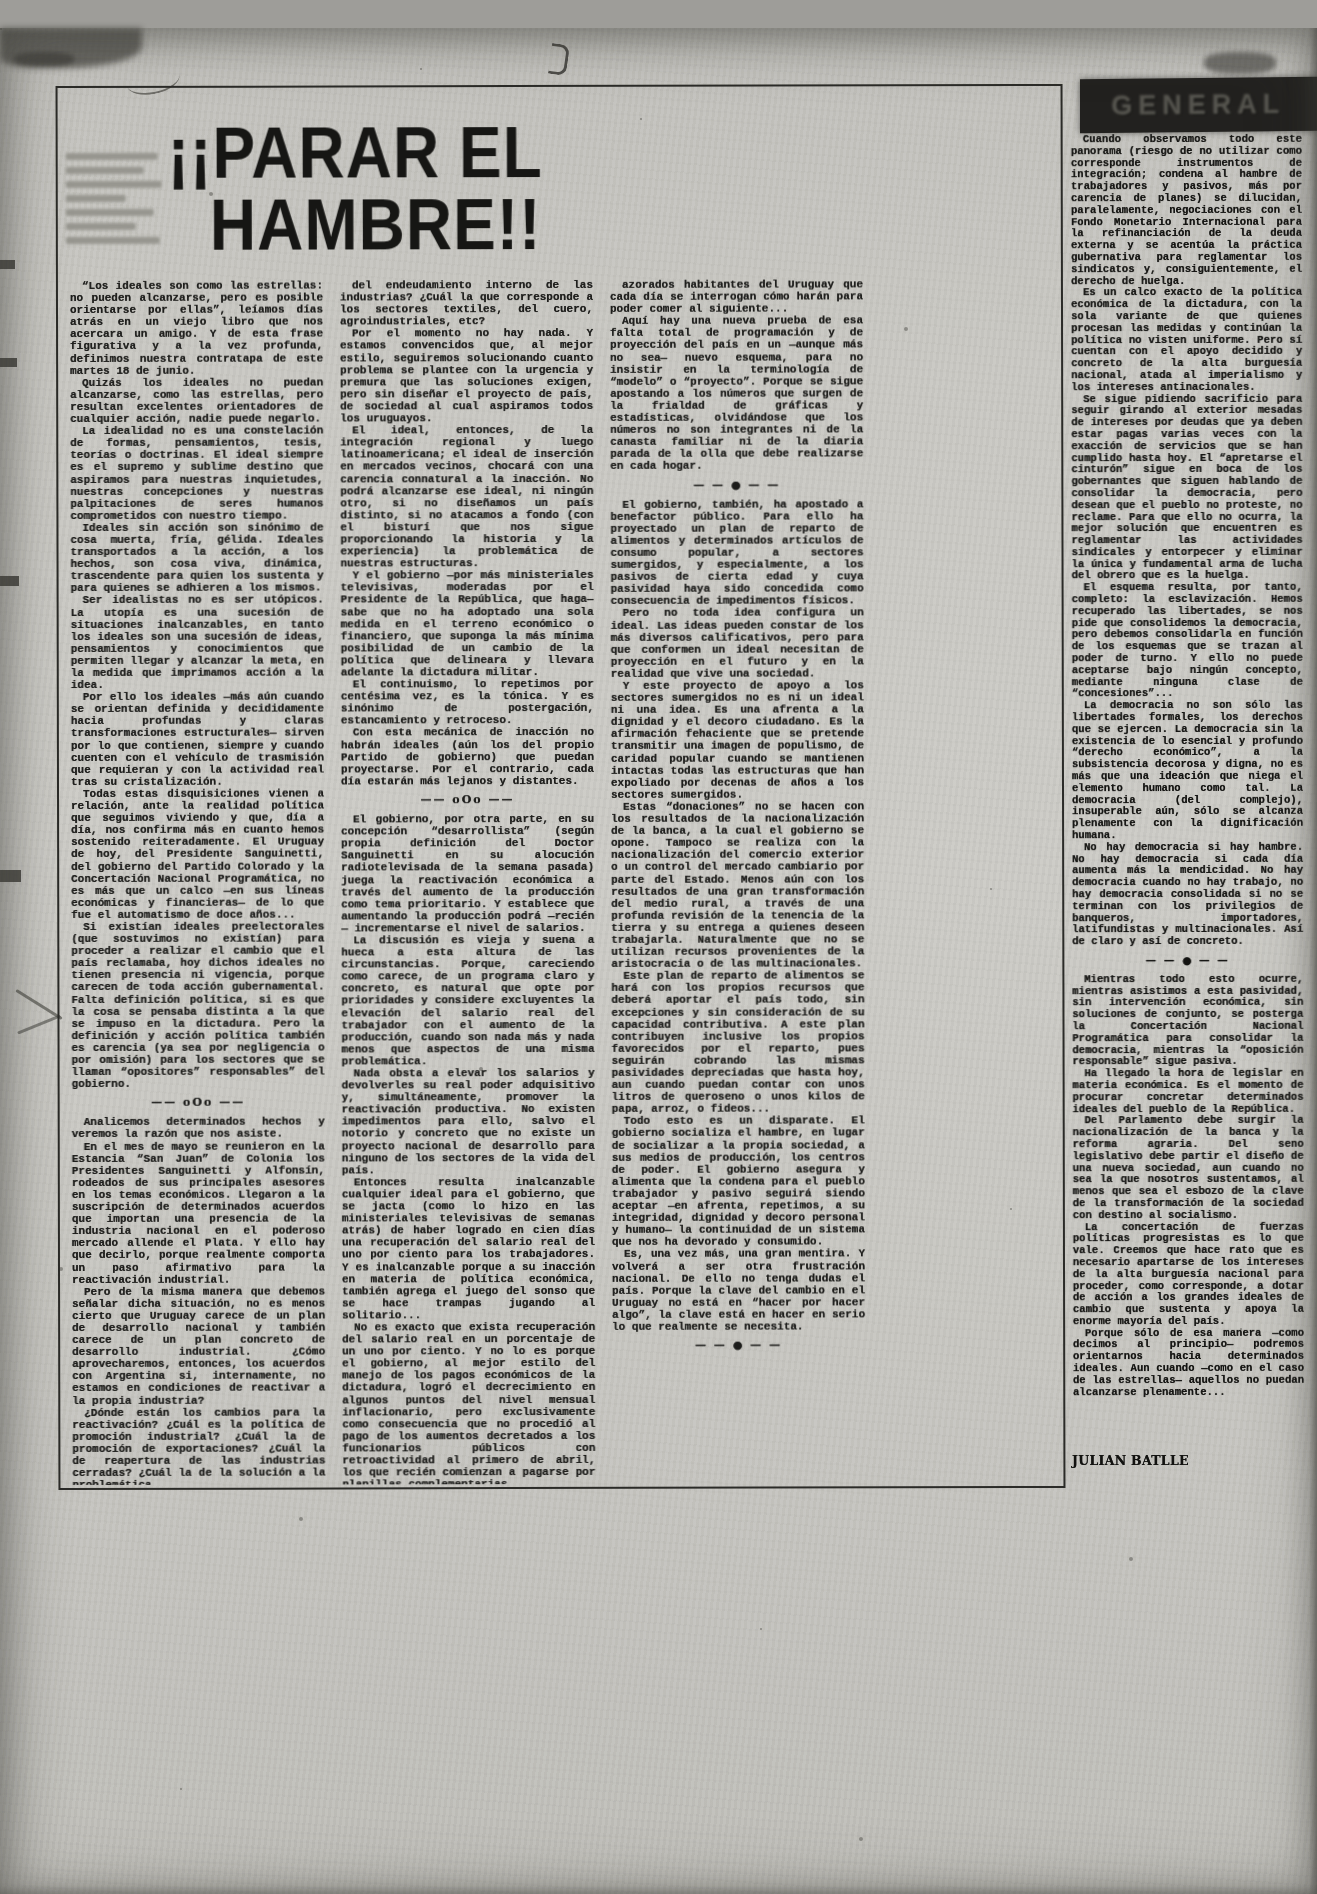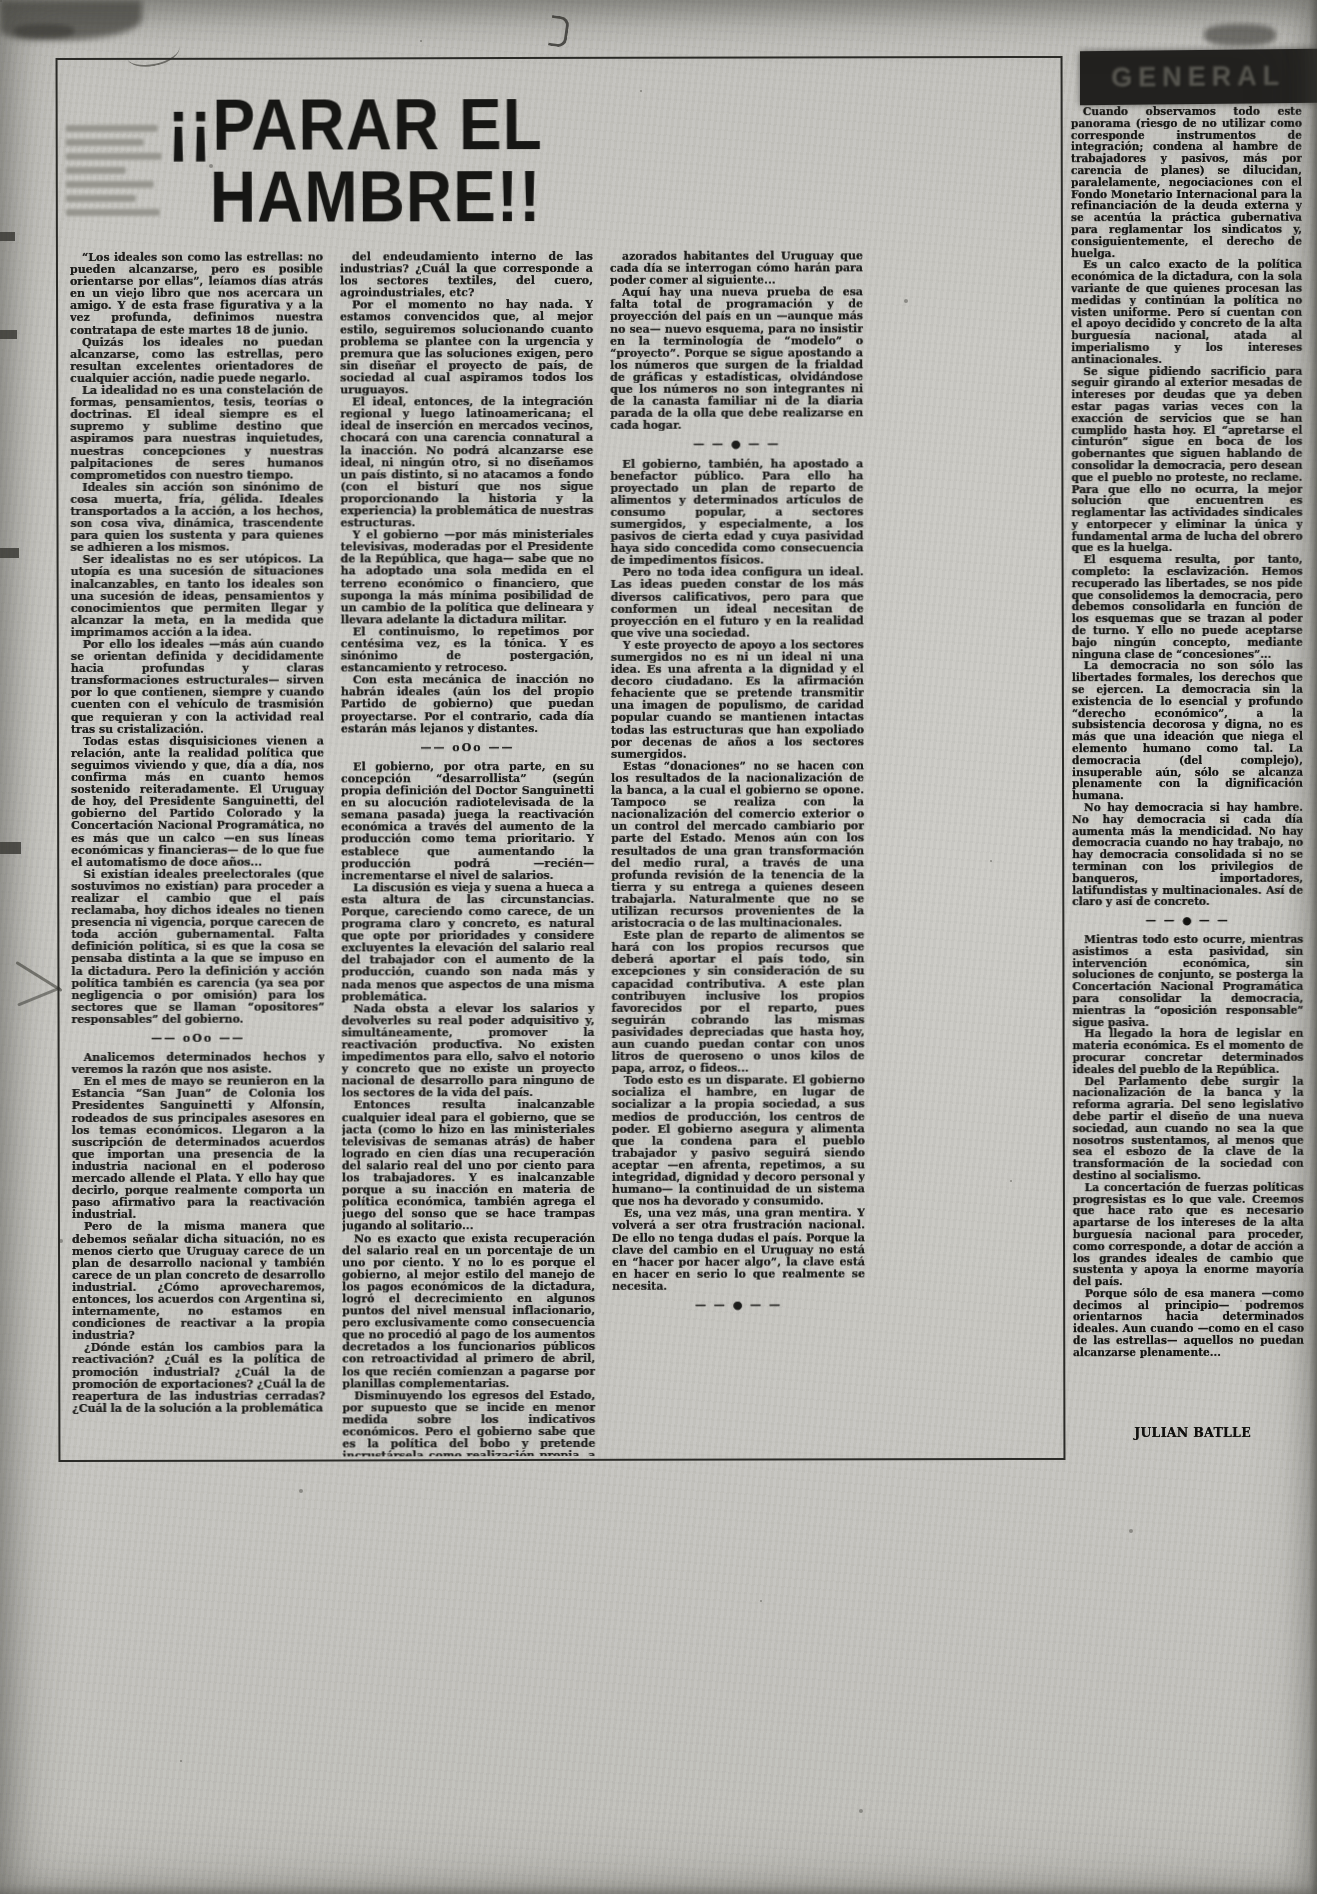--- a/index.html
+++ b/index.html
@@ -4,20 +4,21 @@
 <style>
   html,body{margin:0;padding:0;}
   body{
     width:1317px;height:1894px;position:relative;overflow:hidden;
     background:#9e9d99;
     font-family:"DejaVu Serif",serif;
   }
   .paper{
     position:absolute;inset:0;
     background:linear-gradient(180deg,#c1c0bb 0%,#c9c8c3 18%,#cccbc6 45%,#c6c5c0 75%,#bfbeb9 100%);
+    margin-top:28px;
   }
   
   .paper::before{
     content:"";position:absolute;inset:0;pointer-events:none;
     background-image:
       repeating-linear-gradient(97deg, rgba(255,255,255,.06) 0 3px, rgba(110,109,104,.05) 3px 6px),
       repeating-linear-gradient(4deg, rgba(120,119,114,.05) 0 2px, transparent 2px 9px);
     opacity:.8;
   }
   
@@ -56,32 +57,32 @@
 
   .cols{position:absolute;top:192px;left:12px;display:flex;gap:17px;}
   .col{
     width:253px;height:1205px;overflow:hidden;
     font-family:"DejaVu Serif",serif;font-size:11px;line-height:12.1px;
     font-weight:700;color:#1d1d1b;text-align:justify;
     text-shadow:0 0 .4px rgba(25,25,22,.8);
     filter:blur(.22px);
     hyphens:auto;
   }
-  .col p.para{margin:0;text-indent:12px;}
+  .col p.para{margin:0;text-indent:12px;font-family:Liberation Mono, monospace;}
   .col p.sep{margin:7px 0;text-align:center;text-indent:0;letter-spacing:2px;font-weight:700;}
 
   
   .col4{
     position:absolute;left:1072px;top:106px;width:231px;height:1315px;overflow:hidden;
     font-size:10.6px;line-height:11.8px;color:#131311;
     filter:blur(.35px);
     transform:rotate(-0.1deg);
   }
   .signature{
-    position:absolute;left:1020px;top:1425px;width:231px;text-align:right;
+    position:absolute;left:1072px;top:1425px;width:231px;text-align:left;
     font:700 12.5px "DejaVu Serif",serif;letter-spacing:.3px;color:#121210;
     text-shadow:0 0 .5px rgba(20,20,18,.9);
   }
 
   
   .masthead{
     position:absolute;left:1080px;top:50px;width:237px;height:54px;
     background:#22211f;overflow:hidden;
     display:flex;align-items:center;justify-content:center;
     transform:skewY(-.6deg);

